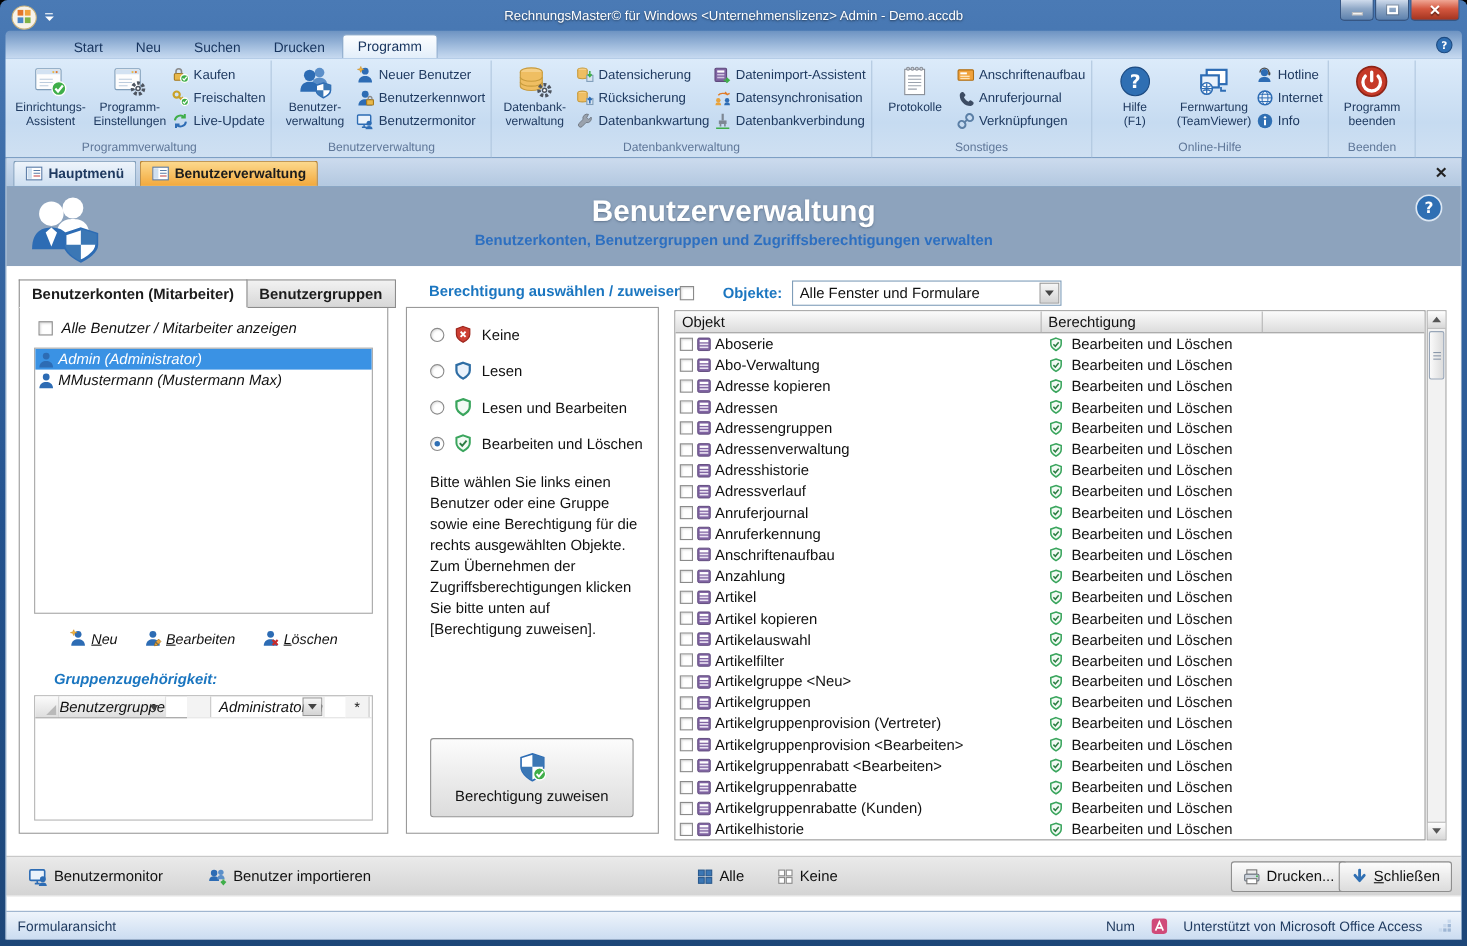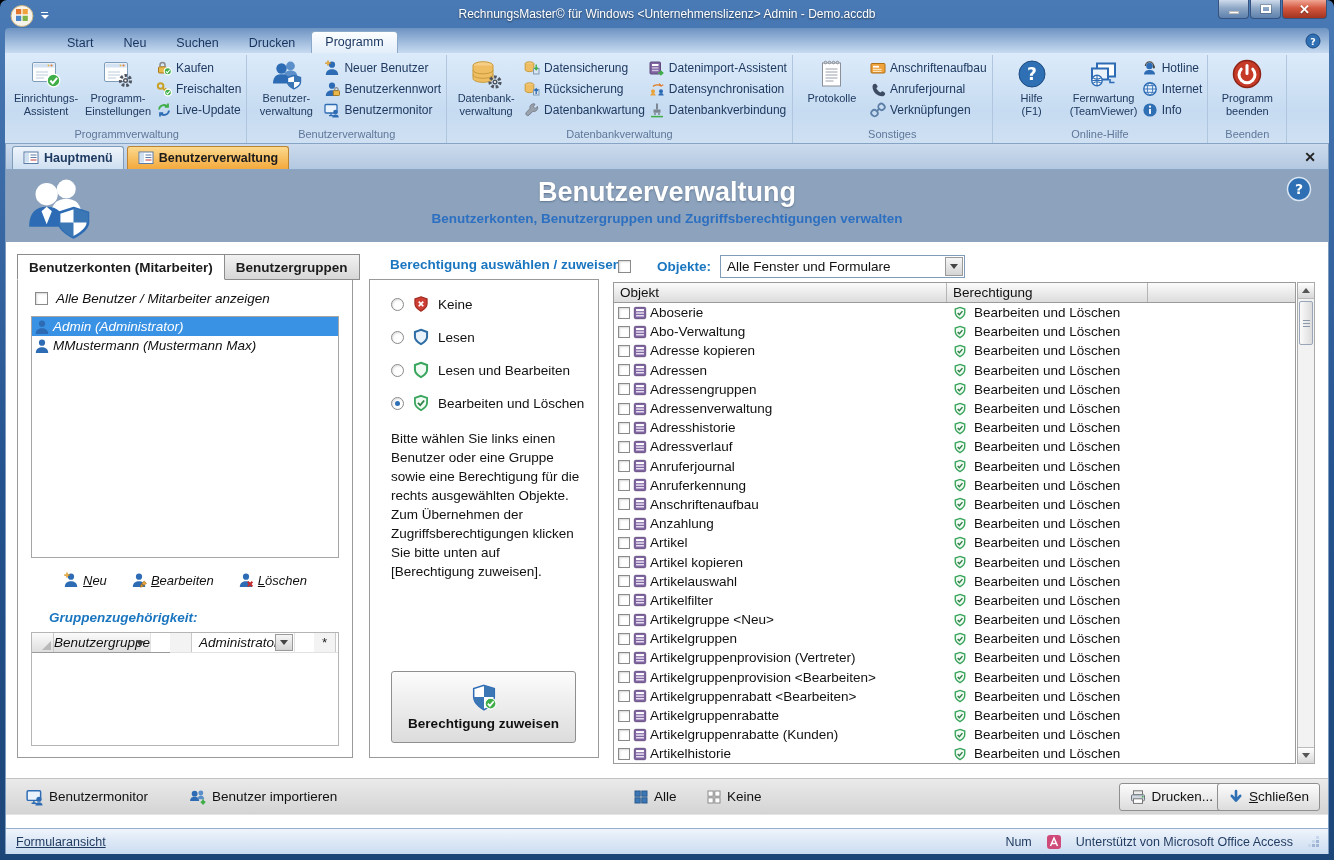--- a/index.html
+++ b/index.html
@@ -87,21 +87,21 @@
   .ghead .tri-down{position:absolute;right:6px;top:8px;}
   .combo-btn{position:absolute;right:1px;top:1px;bottom:1px;width:18px;border:1px solid #9a9a9a;background:linear-gradient(#f6f6f6,#d4d4d4);display:flex;align-items:center;justify-content:center;}
   
   .mp-head{position:absolute;left:367px;top:15px;}
   .mp-box{left:363px;top:37px;width:230px;bottom:20px;}
   .mrow{display:flex;align-items:center;gap:8px;margin:15px 0 0 21px;}
   .radio{width:13px;height:13px;border:1px solid #8a8a8a;border-radius:50%;background:#fff;position:relative;flex:0 0 auto;box-shadow:inset 1px 1px 2px #ddd;}
   .radio.sel::after{content:"";position:absolute;left:3px;top:3px;width:5px;height:5px;border-radius:50%;background:#2f6fb4;}
   .mp-text{margin:17px 16px 0 21px;line-height:19px;}
   .mp-btn{position:absolute;left:21px;right:22px;bottom:14px;height:72px;border:1px solid #8f8f8f;border-radius:3px;
-    background:linear-gradient(#fcfcfc,#dcdcdc);display:flex;flex-direction:column;align-items:center;justify-content:center;gap:3px;font-weight:700;}
+    background:linear-gradient(#fcfcfc,#dcdcdc);display:flex;flex-direction:column;align-items:center;justify-content:center;gap:3px;font-weight:400;}
   .i30{width:30px;height:30px;}
   
   .rp-top{position:absolute;left:612px;top:13px;display:flex;align-items:center;gap:9px;}
   .combo{width:245px;height:23px;border:1px solid #7f9db9;background:#fff;display:flex;align-items:center;position:relative;padding-left:6px;}
   .rp-table{position:absolute;left:607px;right:32px;top:40px;bottom:14px;border:1px solid #9a9a9a;display:flex;flex-direction:column;overflow:hidden;}
   .rp-thead{height:20px;flex:0 0 auto;display:flex;background:linear-gradient(#fbfbfb,#dcdcdc);border-bottom:1px solid #9a9a9a;}
   .thc{display:flex;align-items:center;padding-left:6px;border-right:1px solid #b5b5b5;}
   .thc1{flex:0 0 333px;}
   .thc2{flex:0 0 201px;}
   .thc3{flex:1;border-right:none;}
@@ -115,21 +115,21 @@
   .sb-tri-up{width:0;height:0;border-left:4px solid transparent;border-right:4px solid transparent;border-bottom:5px solid #555;}
   .sb-tri-down{width:0;height:0;border-left:4px solid transparent;border-right:4px solid transparent;border-top:5px solid #555;}
   .sb-thumb{width:14px;height:44px;margin-top:2px;background:linear-gradient(90deg,#fafafa,#dcdcdc);border:1px solid #98a6b8;border-radius:2px;position:relative;}
   .sb-thumb::after{content:"";position:absolute;left:3px;top:18px;width:7px;height:1px;background:#8a98aa;box-shadow:0 3px #8a98aa,0 6px #8a98aa;}
   
   .bottombar{height:36px;flex:0 0 auto;background:linear-gradient(#eaeaea,#d4d4d4);border-top:1px solid #c2c2c2;position:relative;font-size:13.5px;color:#111;}
   .bb-item{position:absolute;top:0;height:100%;display:flex;align-items:center;gap:5px;}
   .btn{height:28px;border:1px solid #8f8f8f;border-radius:3px;background:linear-gradient(#fcfcfc,#dcdcdc);display:flex;align-items:center;gap:5px;padding:0 10px;}
   .filler{height:14px;flex:0 0 auto;background:#fff;border-top:1px solid #e4e4e4;}
   
-  .statusbar{height:26px;flex:0 0 auto;background:linear-gradient(#eef4fb,#cbdcf1);border-top:1px solid #96aecb;display:flex;align-items:center;padding:0 10px;font-size:12.5px;color:#1f3a5f;position:relative;text-decoration:underline;}
+  .statusbar{height:26px;flex:0 0 auto;background:linear-gradient(#eef4fb,#cbdcf1);border-top:1px solid #96aecb;display:flex;align-items:center;padding:0 10px;font-size:12.5px;color:#1f3a5f;position:relative;}
   .sb-right{position:absolute;right:8px;top:0;height:100%;display:flex;align-items:center;gap:14px;}
   .grip{width:13px;height:13px;position:relative;}
   .grip::after{content:"";position:absolute;right:1px;bottom:1px;width:3px;height:3px;background:#9eb6d4;
     box-shadow:-4px 0 #9eb6d4,0 -4px #9eb6d4,-8px 0 #c7d8ec,0 -8px #c7d8ec,-4px -4px #c7d8ec;}
   u{text-decoration:underline;}
   svg{display:block;width:100%;height:100%;}
 </style>
 </head>
 <body>
 

